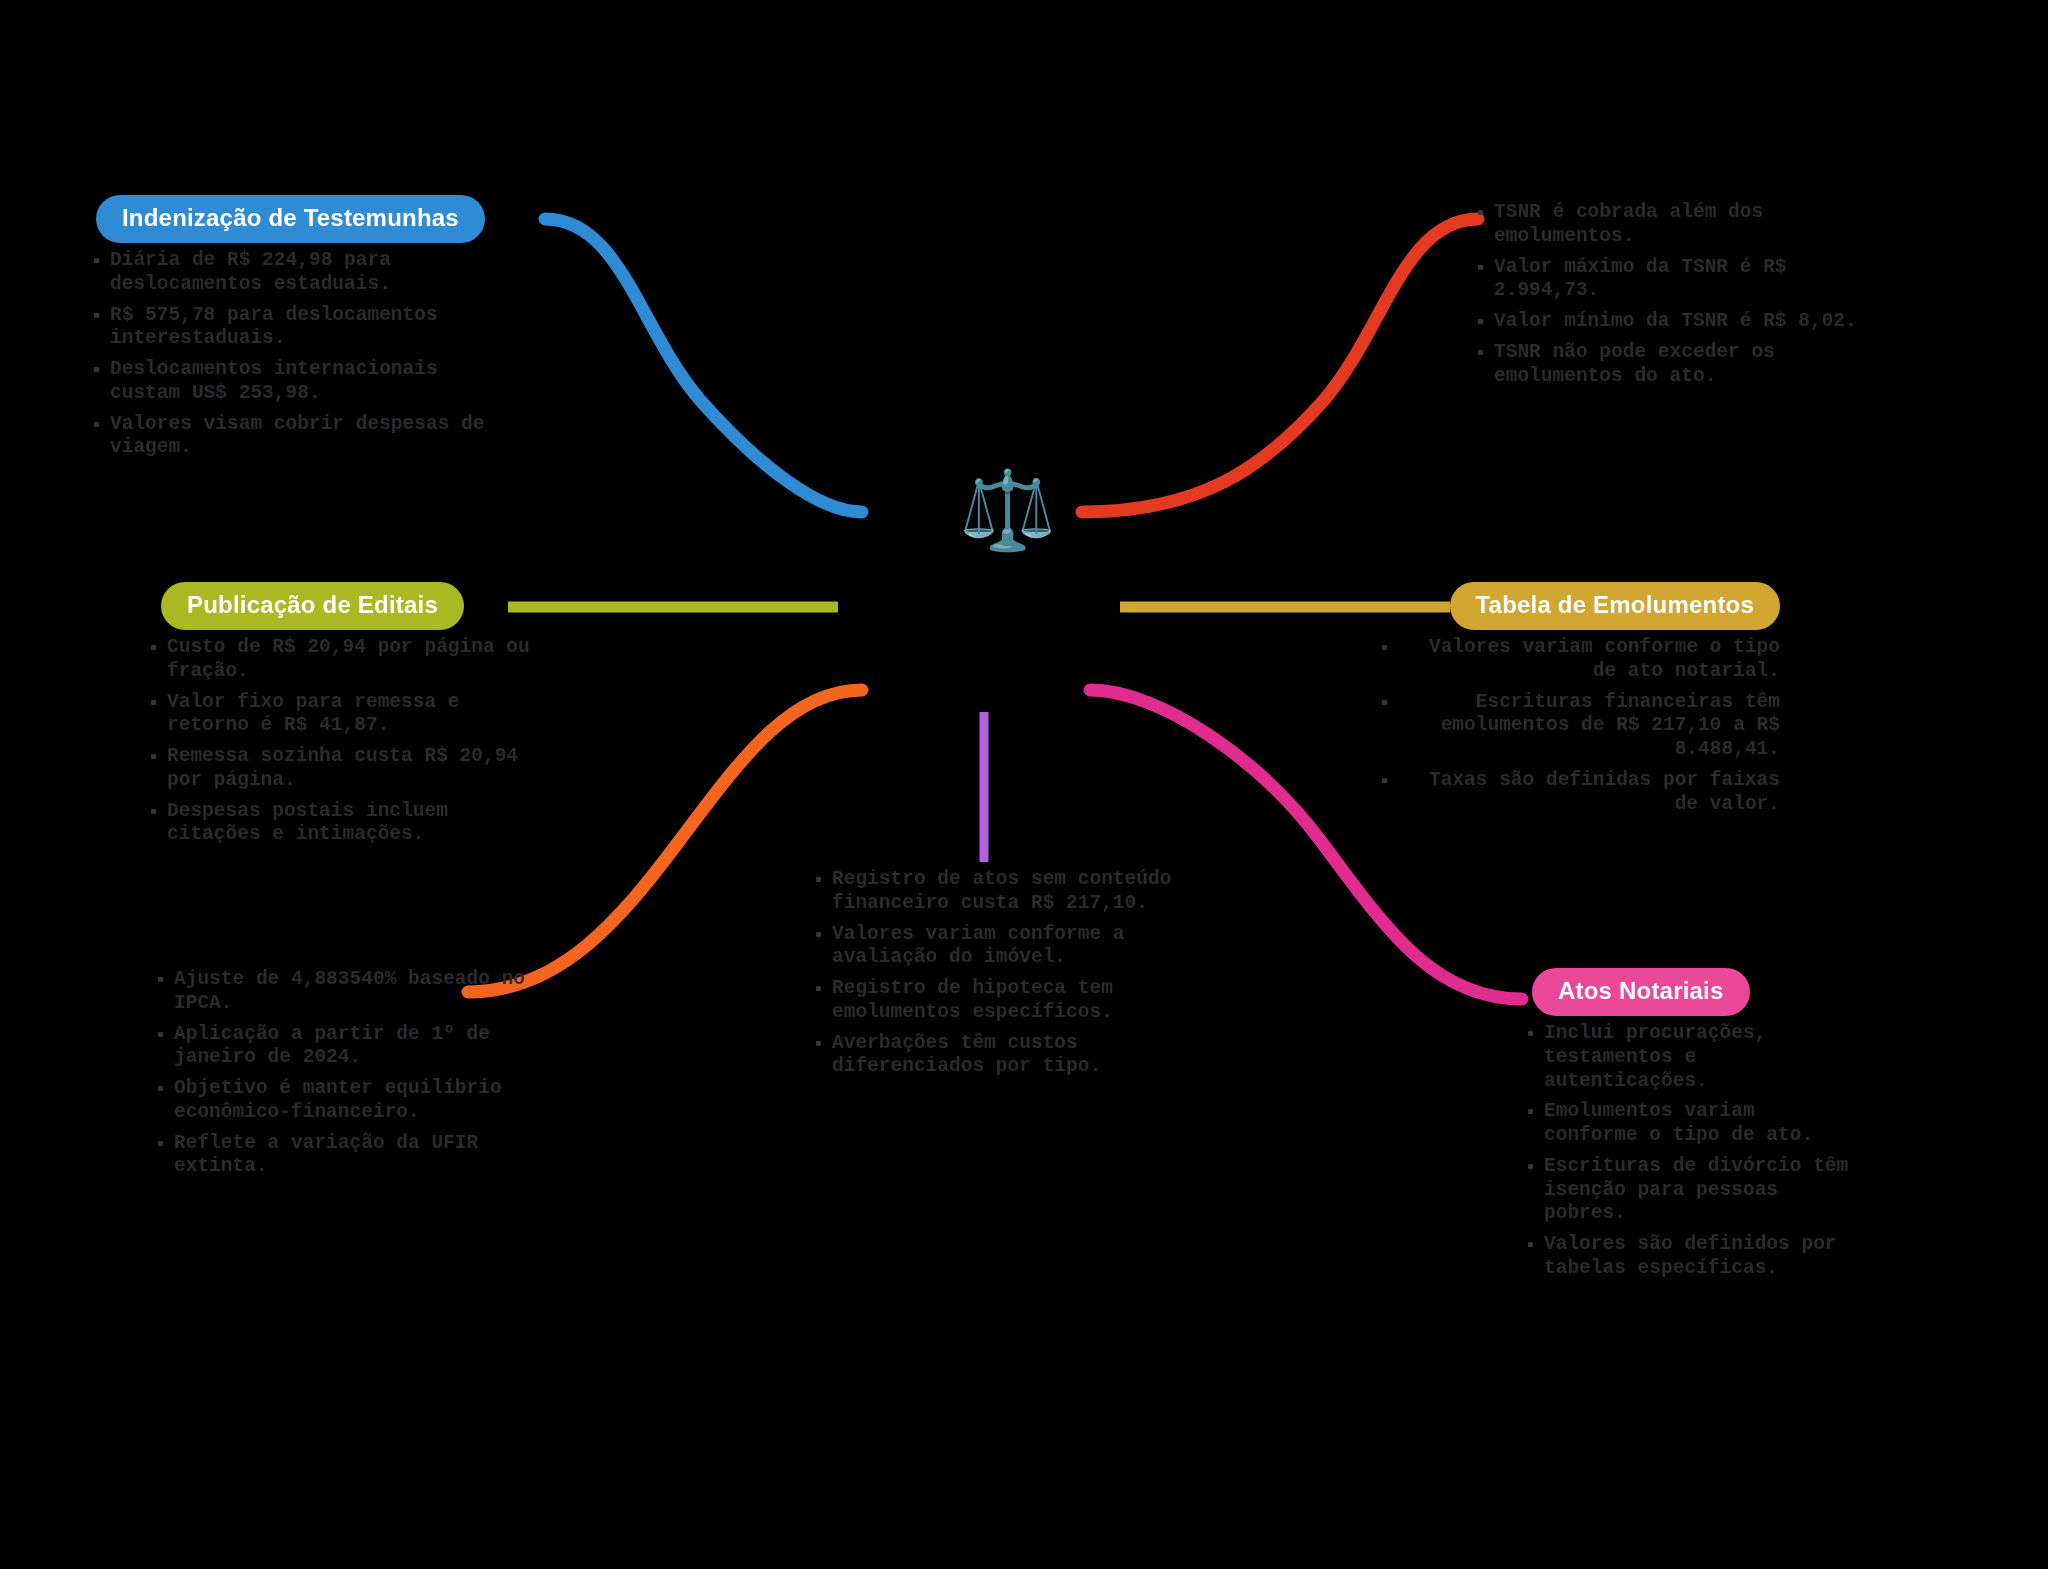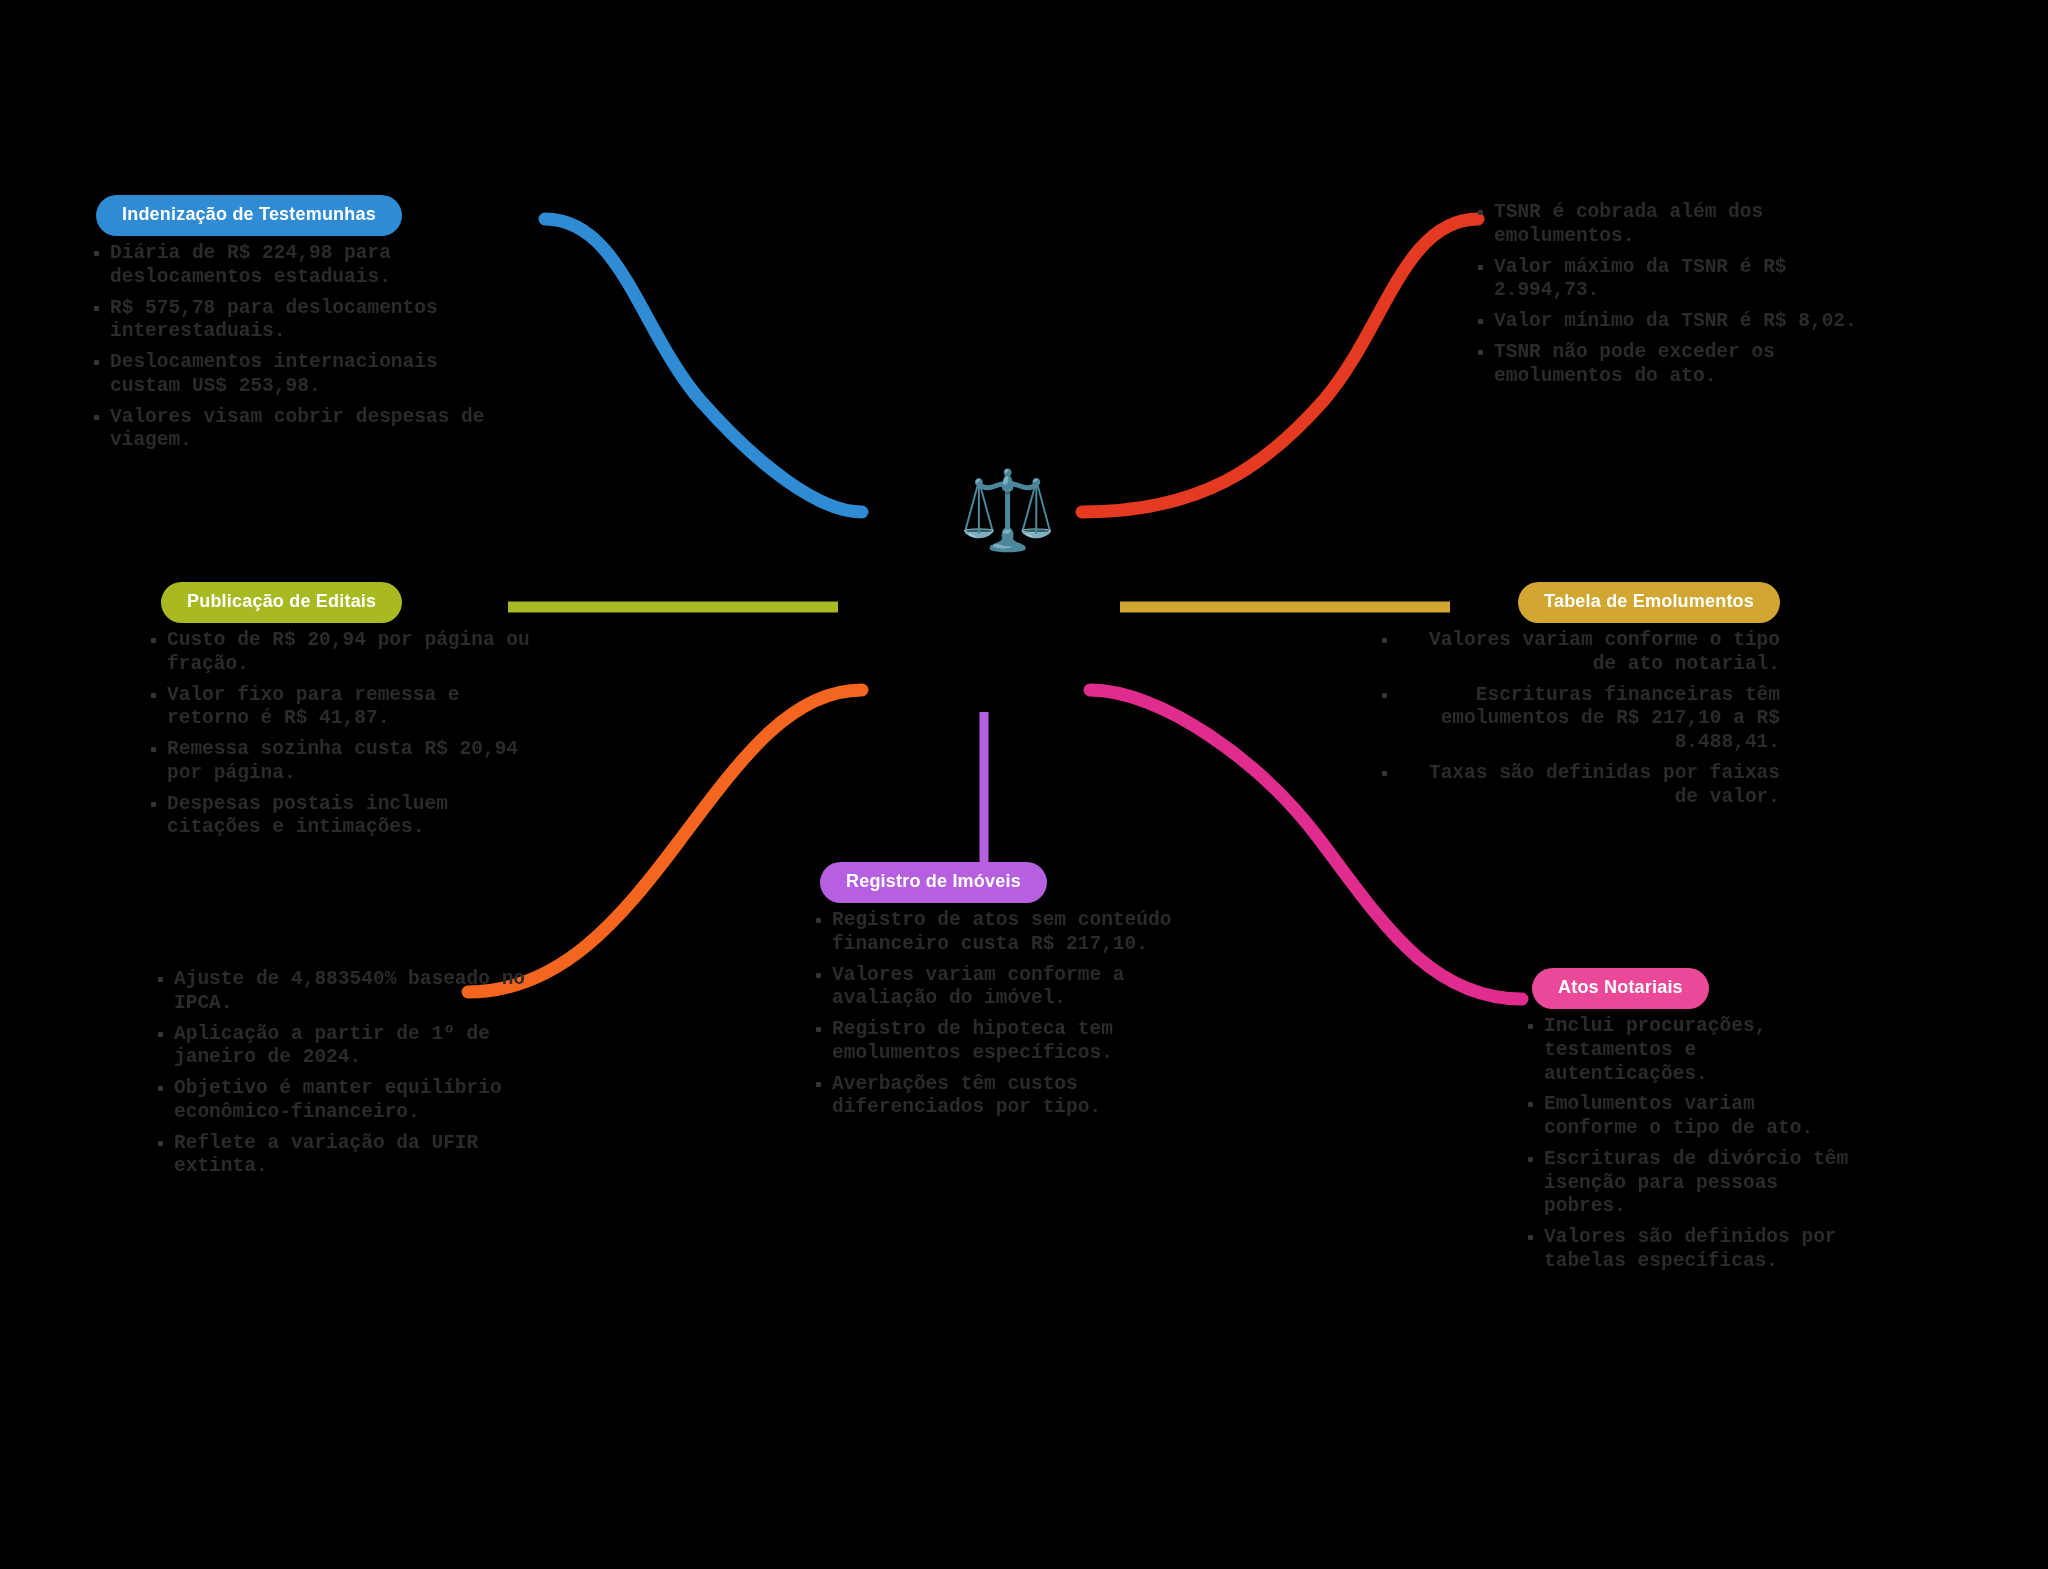--- a/index.html
+++ b/index.html
@@ -15,21 +15,21 @@
     font-size:78px;line-height:110px;text-align:center;
     user-select:none;
   }
 
   .node{position:absolute;}
   .node .pill{
     display:inline-block;
     border-radius:999px;
     padding:9px 26px 11px 26px;
     color:#ffffff;
-    font-size:18px;
+    font-size:24px;
     font-weight:bold;
     letter-spacing:.2px;
     white-space:nowrap;
   }
   .node ul{
     list-style:none;
     margin:6px 0 0 0;
     padding:0;
     font-family:Liberation Mono, monospace;
   }
@@ -146,21 +146,20 @@
   <div class="node" id="n-correcao">
     <ul>
       <li>Ajuste de 4,883540% baseado no IPCA.</li>
       <li>Aplicação a partir de 1º de janeiro de 2024.</li>
       <li>Objetivo é manter equilíbrio econômico-financeiro.</li>
       <li>Reflete a variação da UFIR extinta.</li>
     </ul>
   </div>
 
   <div class="node" id="n-imoveis">
-    <div class="pill" style="background:#b65fe0">Registro de Imóveis</div>
     <ul>
       <li>Registro de atos sem conteúdo financeiro custa R$ 217,10.</li>
       <li>Valores variam conforme a avaliação do imóvel.</li>
       <li>Registro de hipoteca tem emolumentos específicos.</li>
       <li>Averbações têm custos diferenciados por tipo.</li>
     </ul>
   </div>
 
   <div class="node" id="n-notariais">
     <div class="pill" style="background:#ec4899">Atos Notariais</div>

